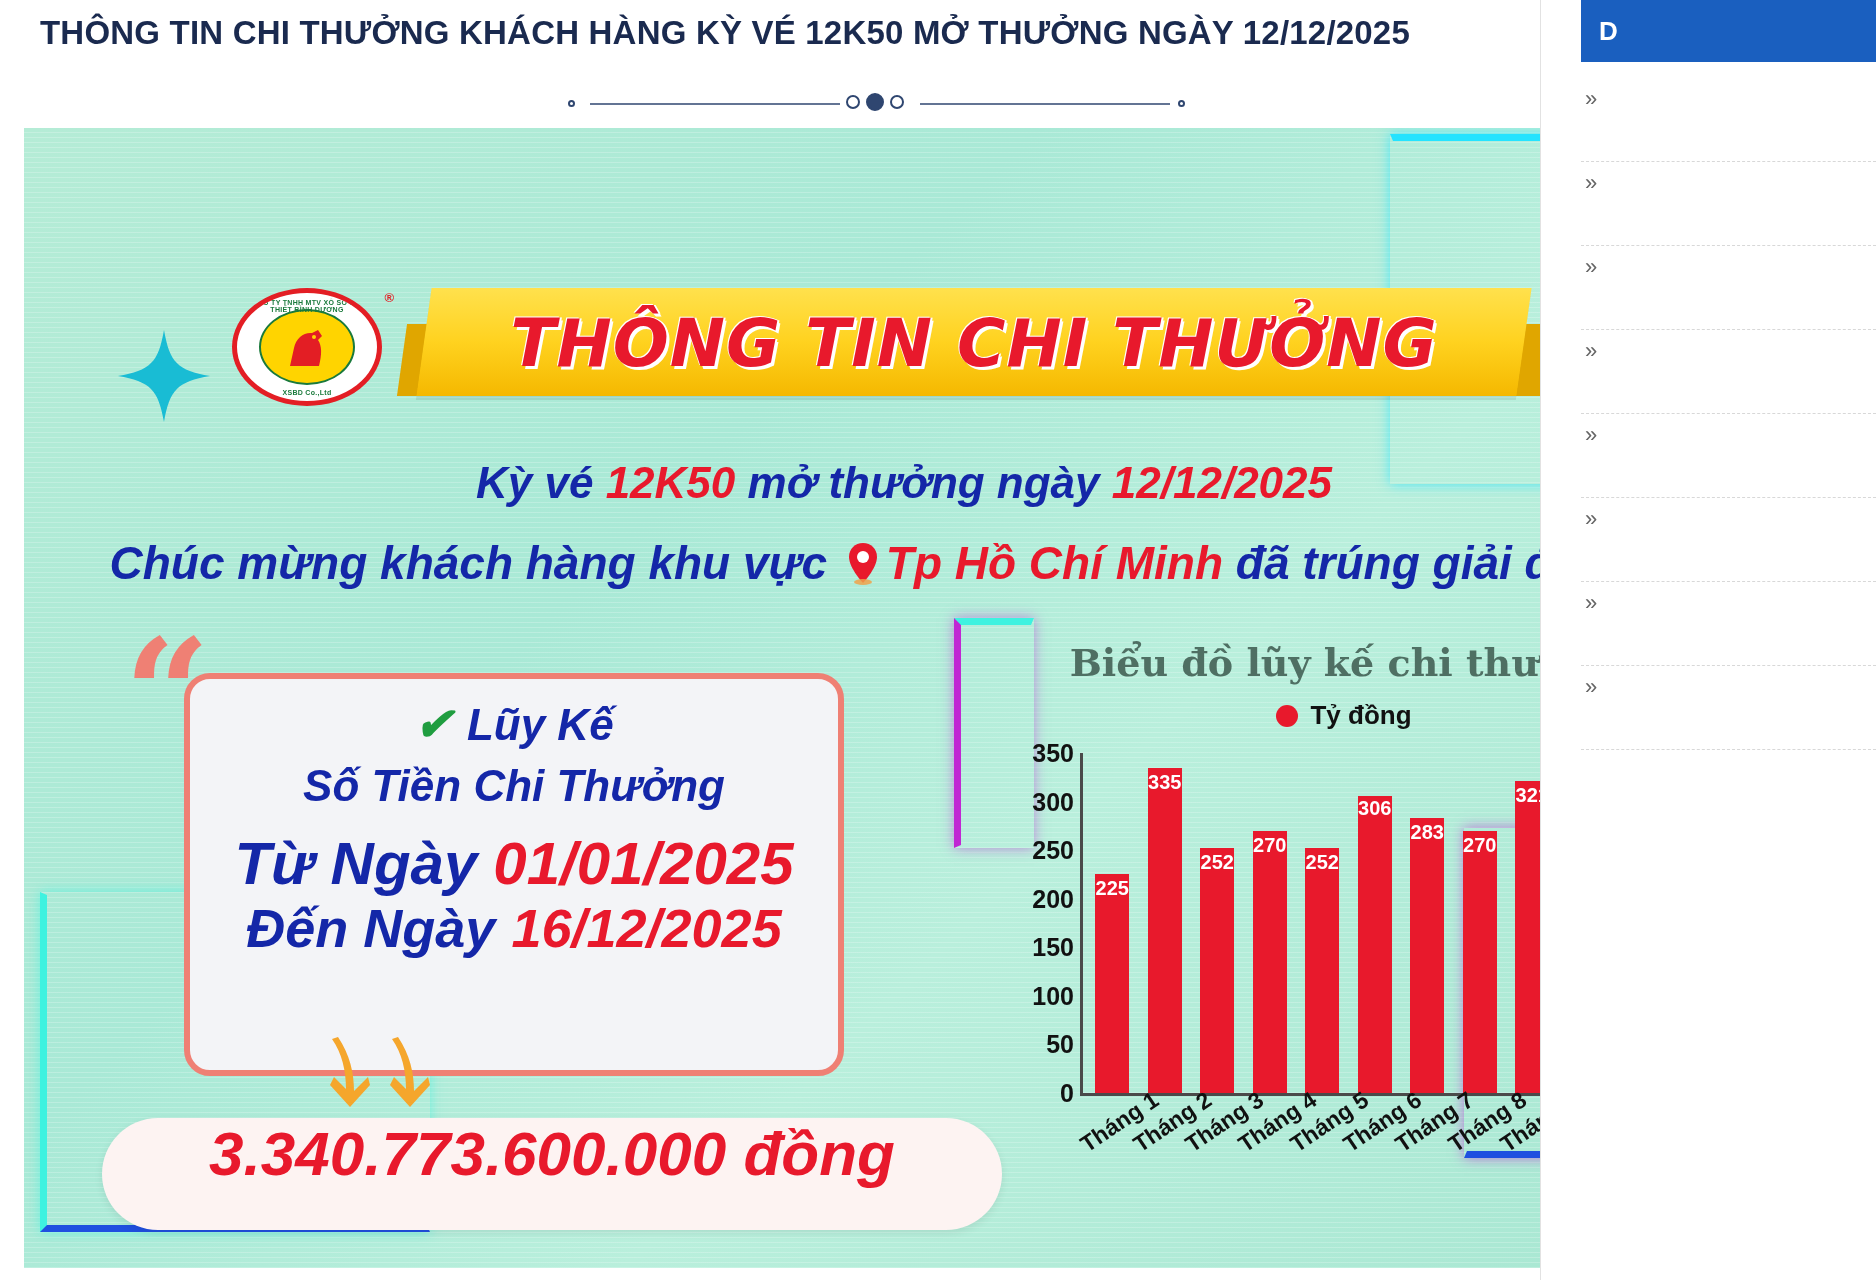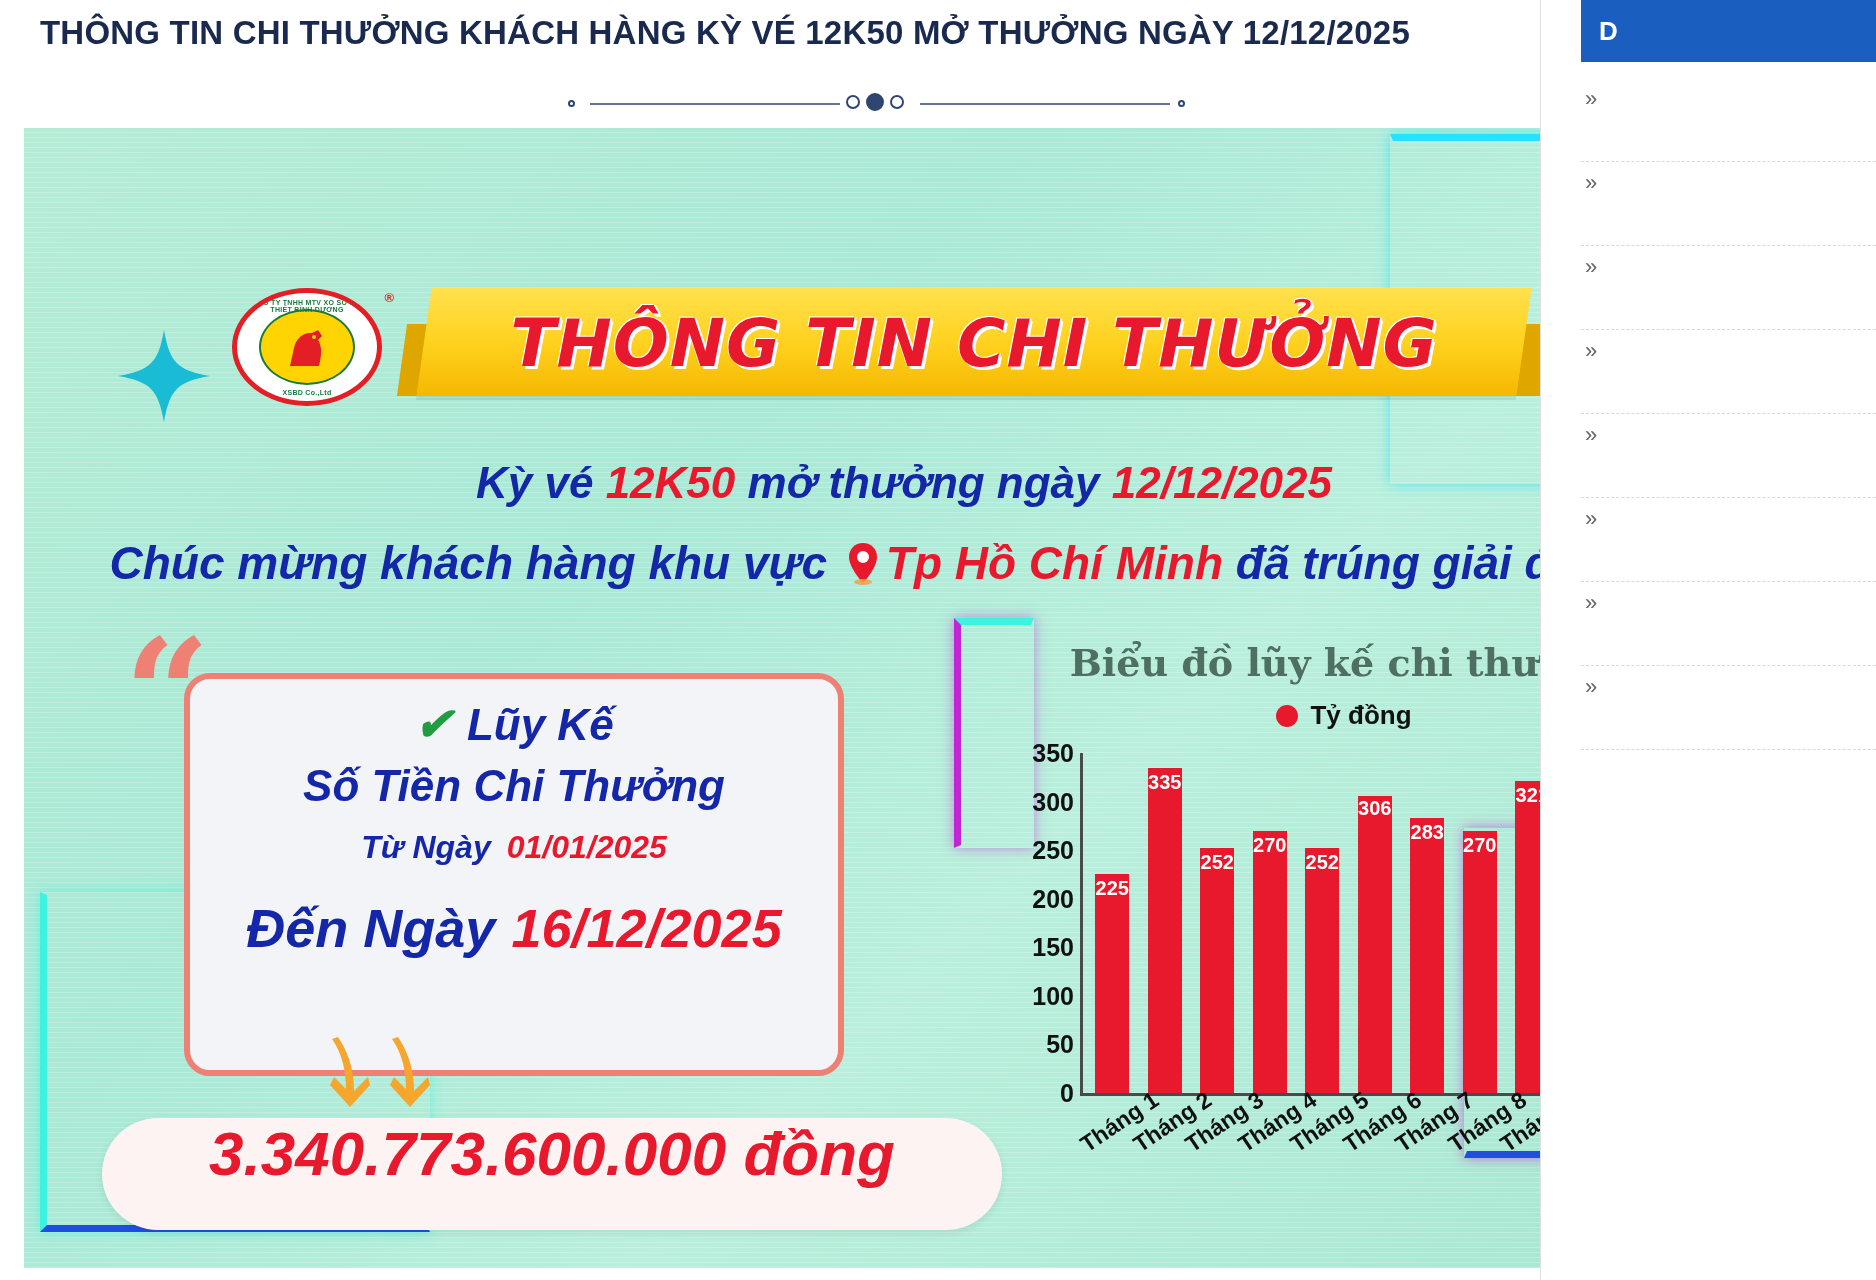--- a/index.html
+++ b/index.html
@@ -178,21 +178,21 @@
   }
   .quote-close {
     position: absolute; left: 700px; top: 820px;
     font-size: 150px; line-height: 1; color: #ef8074;
     font-family: "DejaVu Serif", serif; font-weight: bold;
   }
   .qc-row { text-align: center; font-weight: bold; font-style: italic; white-space: nowrap; }
   .qc-l1 { position: absolute; top: 18px; width: 100%; font-size: 44px; color: #1427a8; }
   .qc-l1 .check { color: #1f9d40; font-size: 46px; margin-right: 14px; }
   .qc-l2 { position: absolute; top: 82px; width: 100%; font-size: 44px; color: #1427a8; }
-  .qc-l3 { position: absolute; top: 150px; width: 100%; font-size: 32px; color: #1427a8; }
+  .qc-l3 { position: absolute; top: 150px; width: 100%; font-size: 60px; color: #1427a8; }
   .qc-l4 { position: absolute; top: 218px; width: 100%; font-size: 54px; color: #1427a8; }
   .qc-date { color: #e8192c; margin-left: 16px; }
 
   .arrows { position: absolute; left: 300px; top: 905px; width: 140px; height: 80px; }
 
   
   .amount-pill {
     position: absolute; left: 78px; top: 990px;
     width: 900px; height: 112px;
     background: #fdf3f2;

